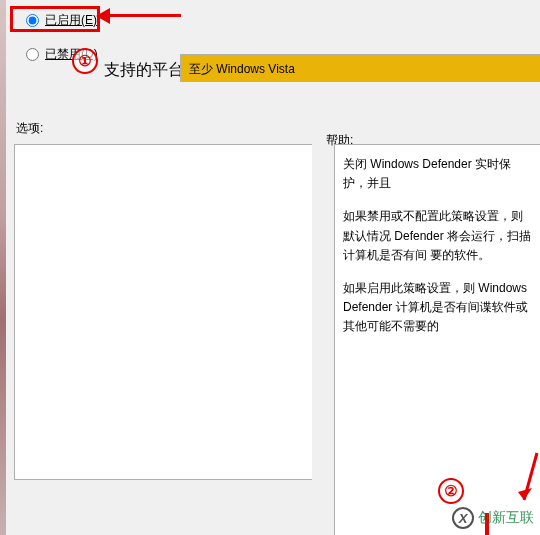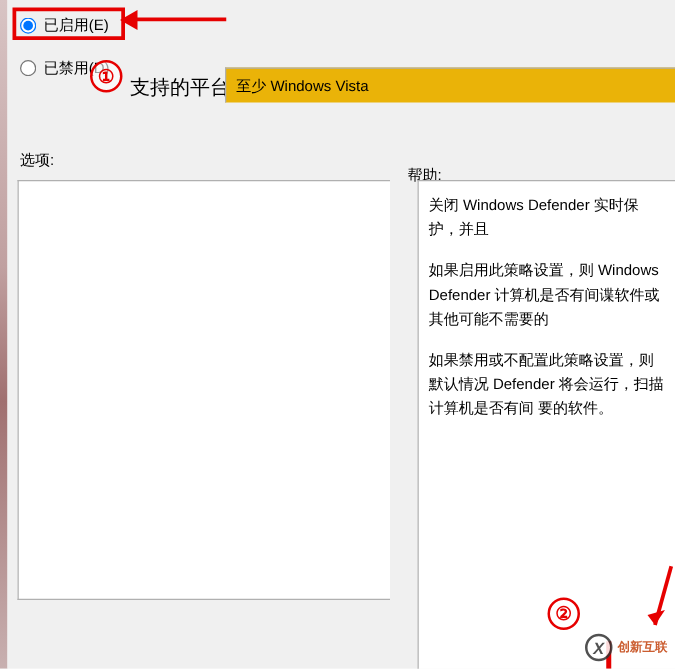--- a/index.html
+++ b/index.html
@@ -27,22 +27,23 @@
     .left-edge {
       position: absolute;
       left: 0;
       top: 0;
       width: 6px;
       height: 535px;
       background: linear-gradient(to bottom, #d8c4c4 0%, #c0a0a0 40%, #a07070 60%, #c8b0b0 100%);
     }
     .radio-group {
       position: absolute;
-      left: 10px;
+      left: 20px;
       top: 10px;
+      text-decoration: underline;
     }
     .radio-option {
       display: flex;
       align-items: center;
       margin-bottom: 14px;
       height: 20px;
     }
     .radio-option input[type="radio"] {
       margin-right: 6px;
       width: 13px;
@@ -210,23 +211,23 @@
       align-items: center;
       justify-content: center;
       font-size: 13px;
       font-weight: bold;
       color: #333;
       margin-right: 4px;
       font-style: italic;
       background: #fff;
     }
     .watermark-text {
-      font-size: 10px;
-      color: #c2410c;
-      font-weight: 700;
+      font-size: 14px;
+      color: #15803d;
+      font-weight: 400;
     }
     .red-mark-bottom {
       position: absolute;
       left: 479px;
       bottom: 0;
       width: 4px;
       height: 22px;
       background: #e60000;
     }
   </style>
@@ -251,22 +252,22 @@
   <div class="supported-label">支持的平台:</div>
   <div class="supported-box">至少 Windows Vista</div>
 
   <div class="options-label">选项:</div>
   <div class="help-label">帮助:</div>
 
   <div class="options-box"></div>
 
   <div class="help-box">
     <p>关闭 Windows Defender 实时保护，并且</p>
+    <p>如果禁用或不配置此策略设置，则默认情况 Defender 将会运行，扫描计算机是否有间 要的软件。</p>
     <p>如果启用此策略设置，则 Windows Defender 计算机是否有间谍软件或其他可能不需要的</p>
-    <p>如果禁用或不配置此策略设置，则默认情况 Defender 将会运行，扫描计算机是否有间 要的软件。</p>
   </div>
 
   <div class="red-box"></div>
   <div class="arrow-1">
     <div class="arrow-1-line"></div>
     <div class="arrow-1-head"></div>
   </div>
   <div class="circle-1">①</div>
 
   <div class="circle-2">②</div>

